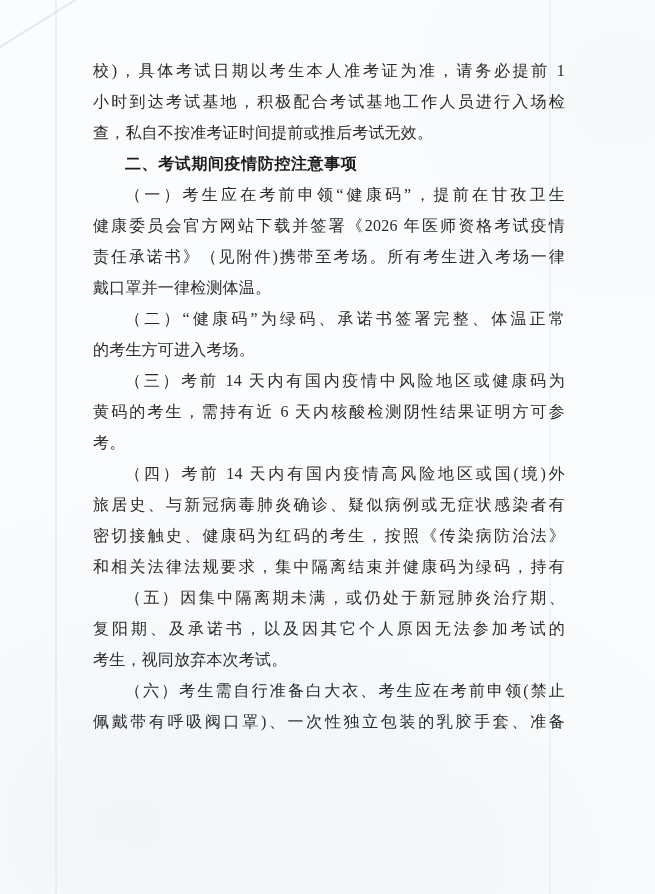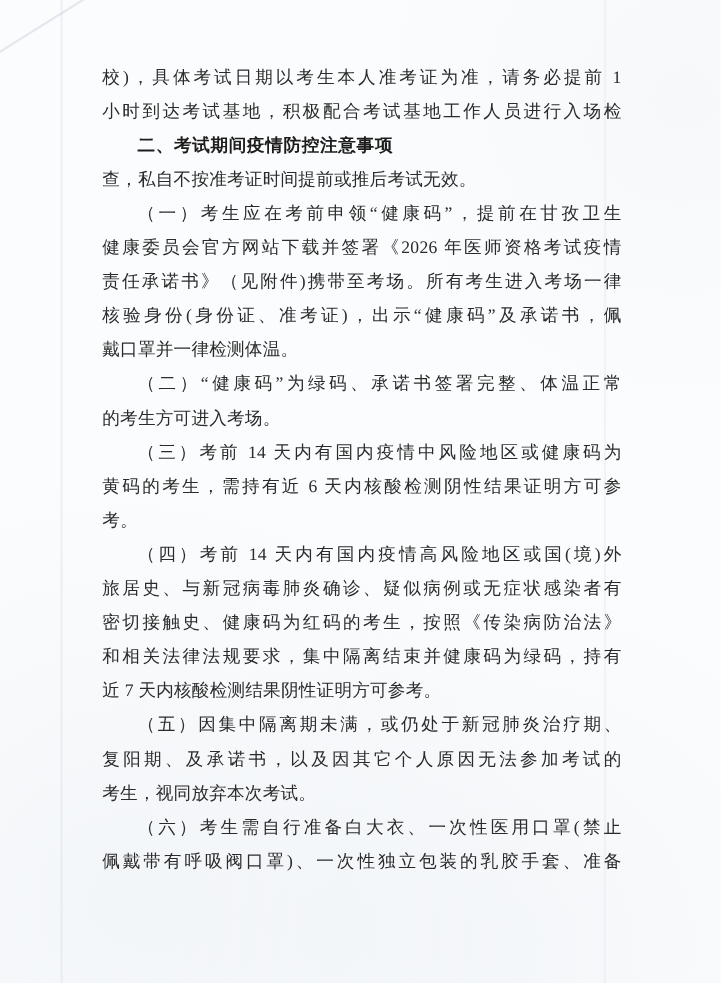--- a/index.html
+++ b/index.html
@@ -74,36 +74,34 @@
 </head>
 <body>
 
 <div class="page">
   <div class="scan-crease"></div>
   <div class="scan-streak left"></div>
   <div class="scan-streak right"></div>
   <div class="doc">
       <div class="doc-line fill">校)，具体考试日期以考生本人准考证为准，请务必提前 1</div>
       <div class="doc-line fill">小时到达考试基地，积极配合考试基地工作人员进行入场检</div>
+      <div class="doc-line">查，私自不按准考证时间提前或推后考试无效。</div>
       <div class="doc-line indent heading">二、考试期间疫情防控注意事项</div>
-      <div class="doc-line">查，私自不按准考证时间提前或推后考试无效。</div>
       <div class="doc-line fill indent">（一）考生应在考前申领“健康码”，提前在甘孜卫生</div>
       <div class="doc-line fill">健康委员会官方网站下载并签署《2026 年医师资格考试疫情</div>
       <div class="doc-line fill">责任承诺书》（见附件)携带至考场。所有考生进入考场一律</div>
-      <div class="doc-line fill">核验身份(身份证、准考证)，出示“健康码”及承诺书，佩</div>
       <div class="doc-line">戴口罩并一律检测体温。</div>
       <div class="doc-line fill indent">（二）“健康码”为绿码、承诺书签署完整、体温正常</div>
       <div class="doc-line">的考生方可进入考场。</div>
       <div class="doc-line fill indent">（三）考前 14 天内有国内疫情中风险地区或健康码为</div>
       <div class="doc-line fill">黄码的考生，需持有近 6 天内核酸检测阴性结果证明方可参</div>
       <div class="doc-line">考。</div>
       <div class="doc-line fill indent">（四）考前 14 天内有国内疫情高风险地区或国(境)外</div>
       <div class="doc-line fill">旅居史、与新冠病毒肺炎确诊、疑似病例或无症状感染者有</div>
       <div class="doc-line fill">密切接触史、健康码为红码的考生，按照《传染病防治法》</div>
       <div class="doc-line fill">和相关法律法规要求，集中隔离结束并健康码为绿码，持有</div>
-      <div class="doc-line">近 7 天内核酸检测结果阴性证明方可参考。</div>
       <div class="doc-line fill indent">（五）因集中隔离期未满，或仍处于新冠肺炎治疗期、</div>
       <div class="doc-line fill">复阳期、及承诺书，以及因其它个人原因无法参加考试的</div>
       <div class="doc-line">考生，视同放弃本次考试。</div>
-      <div class="doc-line fill indent">（六）考生需自行准备白大衣、一次性医用口罩(禁止</div>
+      <div class="doc-line fill indent">（六）考生需自行准备白大衣、考生应在考前申领(禁止</div>
       <div class="doc-line fill">佩戴带有呼吸阀口罩)、一次性独立包装的乳胶手套、准备</div>
     </div>
 </div>
 
 </body></html>

